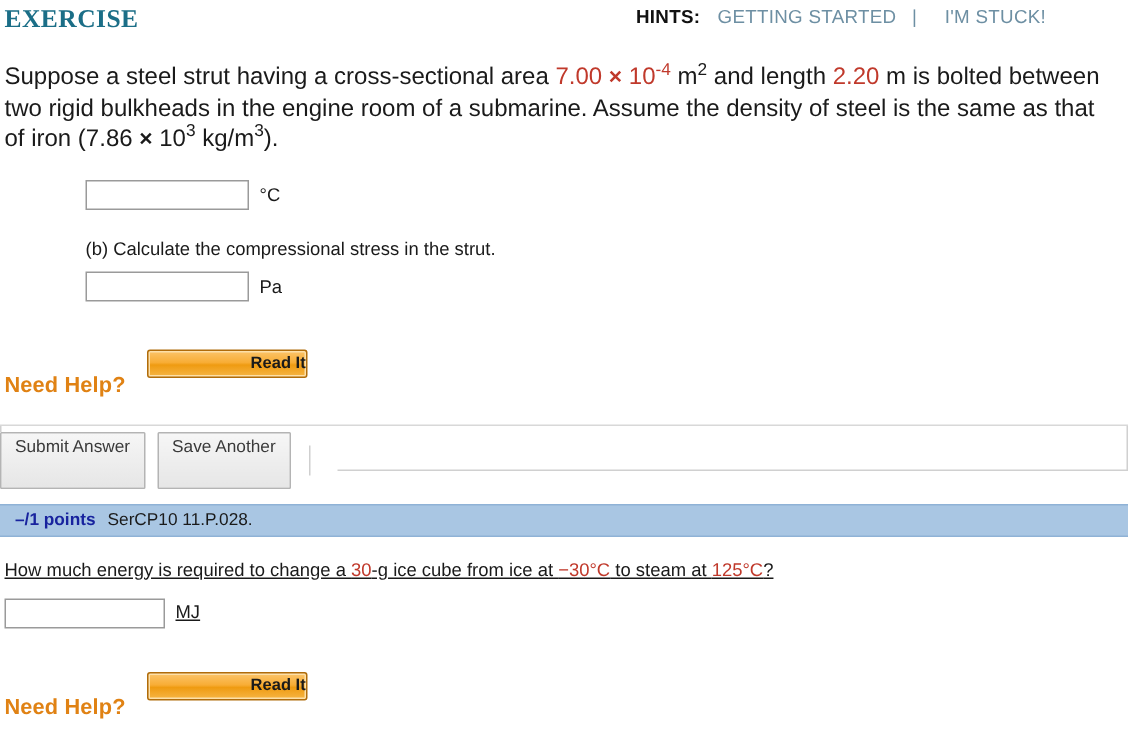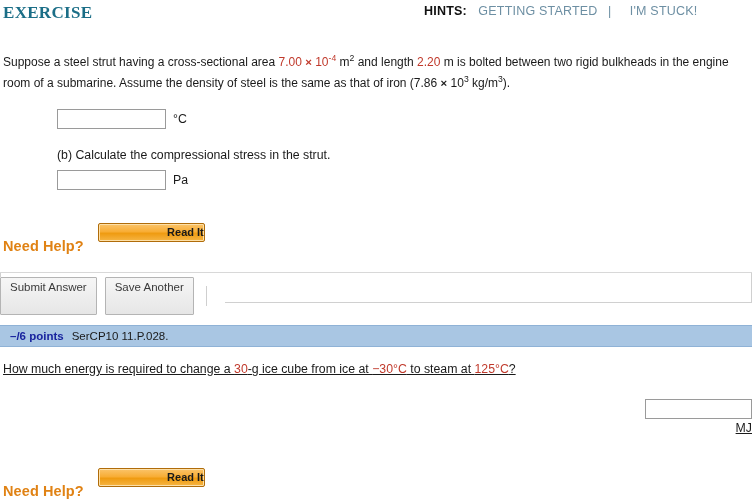--- a/index.html
+++ b/index.html
@@ -53,22 +53,22 @@
     cursor: pointer;
   }
   .hint-sep {
     color: #6d8fa3;
     margin: 0 7px;
   }
 
   
   .q-body {
     padding: 0 6px 0 3px;
-    margin-top: 26px;
-    font-size: 12px;
+    margin-top: 16px;
+    font-size: 16px;
     line-height: 20.5px;
     color: #1a1a1a;
   }
   .val-red {
     color: #c0392b;
   }
   sup {
     font-size: 0.72em;
     vertical-align: super;
     line-height: 0;
@@ -212,25 +212,24 @@
 
   
   .q2-body {
     margin-top: 13px;
     padding-left: 3px;
     font-size: 12.3px;
     line-height: 19px;
     text-decoration: underline;
   }
   .q2-answer-row {
-    margin-top: 20px;
+    margin-top: 9px;
     margin-left: 0px;
     display: flex;
-    align-items: flex-end;
-    flex-direction: column;
+    align-items: center;
   }
   .q2-answer-row input.ans { width: 99px; }
   .need-help-2 { margin-top: 17px; }
 </style>
 </head>
 <body>
 
 <div class="ex-header">
   <div class="ex-title">EXERCISE</div>
   <div class="hints-wrap">
@@ -269,21 +268,21 @@
 <div class="action-bar">
   <div class="action-box"></div>
   <div class="btn-group">
     <button class="gbtn">Submit Answer</button>
     <button class="gbtn">Save Another</button>
     <div class="vdiv"></div>
   </div>
 </div>
 
 <div class="points-banner">
-  <span class="points-value">–/6 points</span>
+  <span class="points-value">–/1 points</span>
   <span class="points-code">SerCP10 11.P.028.</span>
 </div>
 
 <div class="q2-body">
   <span>How much energy is required to change a </span><span class="val-red">30</span><span>-g ice cube from ice at  </span><span class="val-red">−30°C</span><span>  to steam at </span><span class="val-red">125°C</span><span>?</span>
   <div class="q2-answer-row">
     <input class="ans" type="text" value="" style="">
     <span class="unit">MJ</span>
   </div>
 </div>

